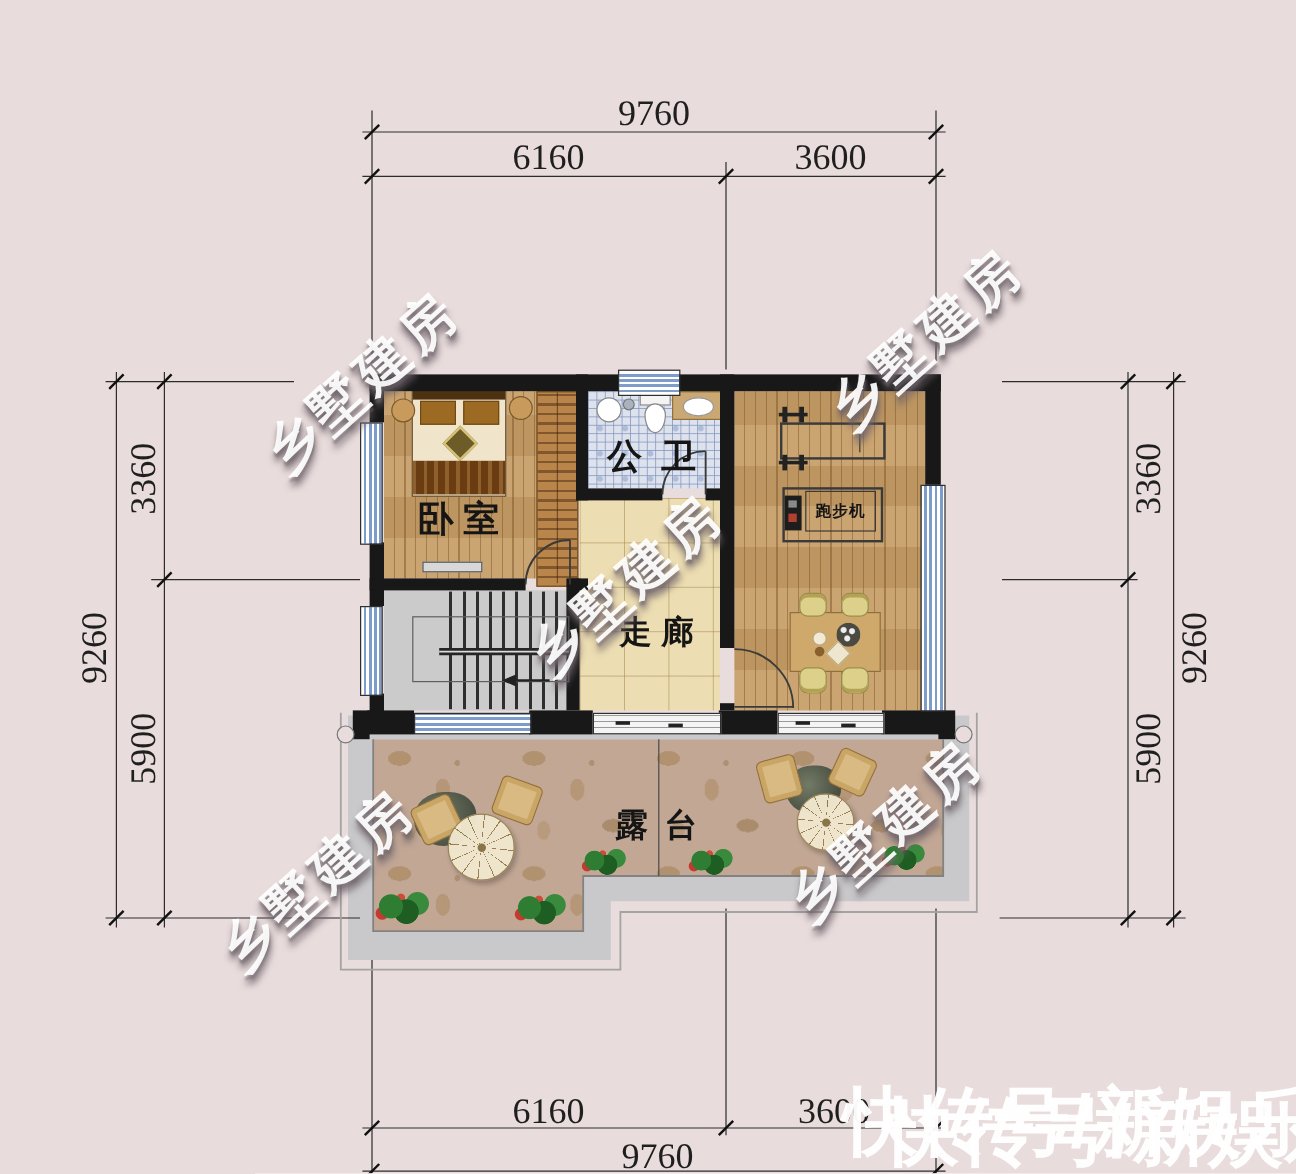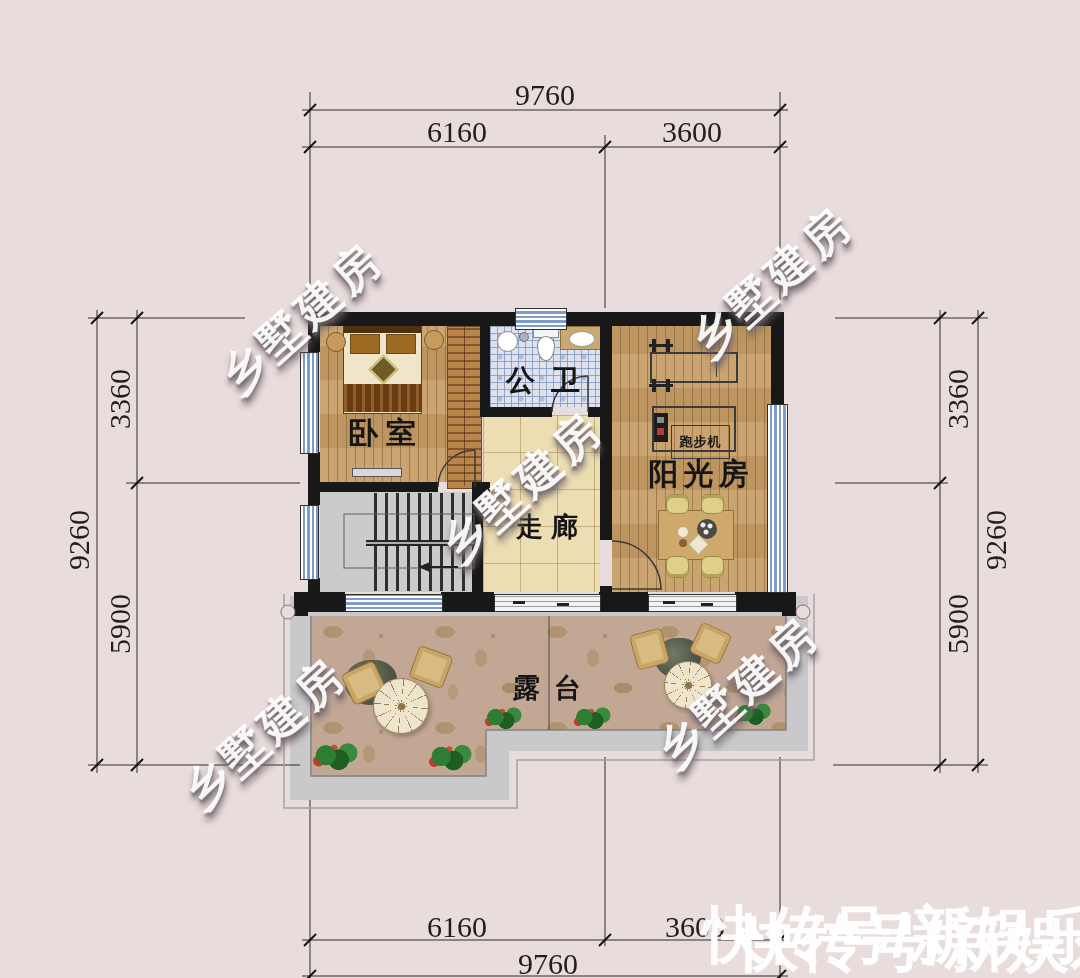--- a/index.html
+++ b/index.html
@@ -127,21 +127,21 @@
   <div class="abs" style="left:649px;top:379px;width:24px;height:13px;z-index:2">
     <div class="abs" style="left:0;top:5px;width:24px;height:3px;background:#222"></div>
     <div class="abs" style="left:3px;top:0;width:4px;height:13px;background:#222"></div>
     <div class="abs" style="left:17px;top:0;width:4px;height:13px;background:#222"></div>
   </div>
   <div class="abs" style="left:652px;top:406px;width:80px;height:42px;border:2px solid #3a3a3a;z-index:2">
     <div class="abs" style="left:0px;top:5px;width:14px;height:29px;background:#1d1d1d">
       <div class="abs" style="left:3px;top:4px;width:7px;height:6px;background:#8a8a8a"></div>
       <div class="abs" style="left:3px;top:15px;width:7px;height:7px;background:#b04030"></div>
     </div>
-    <div class="abs" style="left:17px;top:17px;width:57px;height:32px;border:1px solid #3a3a3a;display:flex;align-items:center;justify-content:center">
+    <div class="abs" style="left:17px;top:1px;width:57px;height:32px;border:1px solid #3a3a3a;display:flex;align-items:center;justify-content:center">
       <span class="rlabel" style="position:static;transform:none;font-size:13px;letter-spacing:1px">跑步机</span>
     </div>
   </div>
   <div class="abs" style="left:658px;top:510px;width:74px;height:48px;background:#cfa96c;border:1px solid #8f6f3c;z-index:2">
     <div class="abs" style="left:38px;top:8px;width:20px;height:20px;border-radius:50%;background:#4a4a42;
          background-image:radial-gradient(circle 2px at 6px 6px,#eee 0 2px,transparent 3px),radial-gradient(circle 2px at 13px 7px,#eee 0 2px,transparent 3px),radial-gradient(circle 2px at 9px 13px,#eee 0 2px,transparent 3px)"></div>
     <div class="abs" style="left:18px;top:15px;width:10px;height:10px;border-radius:50%;background:#f2ead6;border:1px solid #b9a97e"></div>
     <div class="abs" style="left:20px;top:28px;width:8px;height:8px;border-radius:50%;background:#8a5f2e"></div>
     <div class="abs" style="left:32px;top:26px;width:13px;height:13px;background:#efe6cf;border:1px solid #b9a97e;transform:rotate(45deg)"></div>
   </div>
@@ -250,21 +250,20 @@
       <polyline points="311,616 311,776 486,776 486,730 786,730 786,616" stroke="#828282" stroke-width="1.5"></polyline>
       <line x1="549" y1="616" x2="549" y2="730" stroke="#4a4a4a" stroke-width="1"></line>
       <circle cx="288" cy="612" r="7" fill="#e9dcdc" stroke="#777"></circle>
       <circle cx="803" cy="612" r="7" fill="#e9dcdc" stroke="#777"></circle>
     </g>
   </svg>
 
   <div class="rlabel" style="left:386px;top:433px;font-size:30px;letter-spacing:8px">卧室</div>
   <div class="rlabel" style="left:551px;top:381px;font-size:29px;letter-spacing:16px">公卫</div>
   <div class="rlabel" style="left:551px;top:527px;font-size:27px;letter-spacing:8px">走廊</div>
-  <div class="rlabel" style="left:701px;top:474px;font-size:30px;letter-spacing:5px">阳光房</div>
   <div class="rlabel" style="left:554px;top:688px;font-size:27px;letter-spacing:14px">露台</div>
 
   <div class="dim" style="left:545px;top:95px">9760</div>
   <div class="dim" style="left:457px;top:132px">6160</div>
   <div class="dim" style="left:692px;top:132px">3600</div>
   <div class="dim" style="left:457px;top:927px">6160</div>
   <div class="dim" style="left:695px;top:927px">3600</div>
   <div class="dim" style="left:548px;top:964px">9760</div>
   <div class="dim rot" style="left:79px;top:540px">9260</div>
   <div class="dim rot" style="left:120px;top:399px">3360</div>

